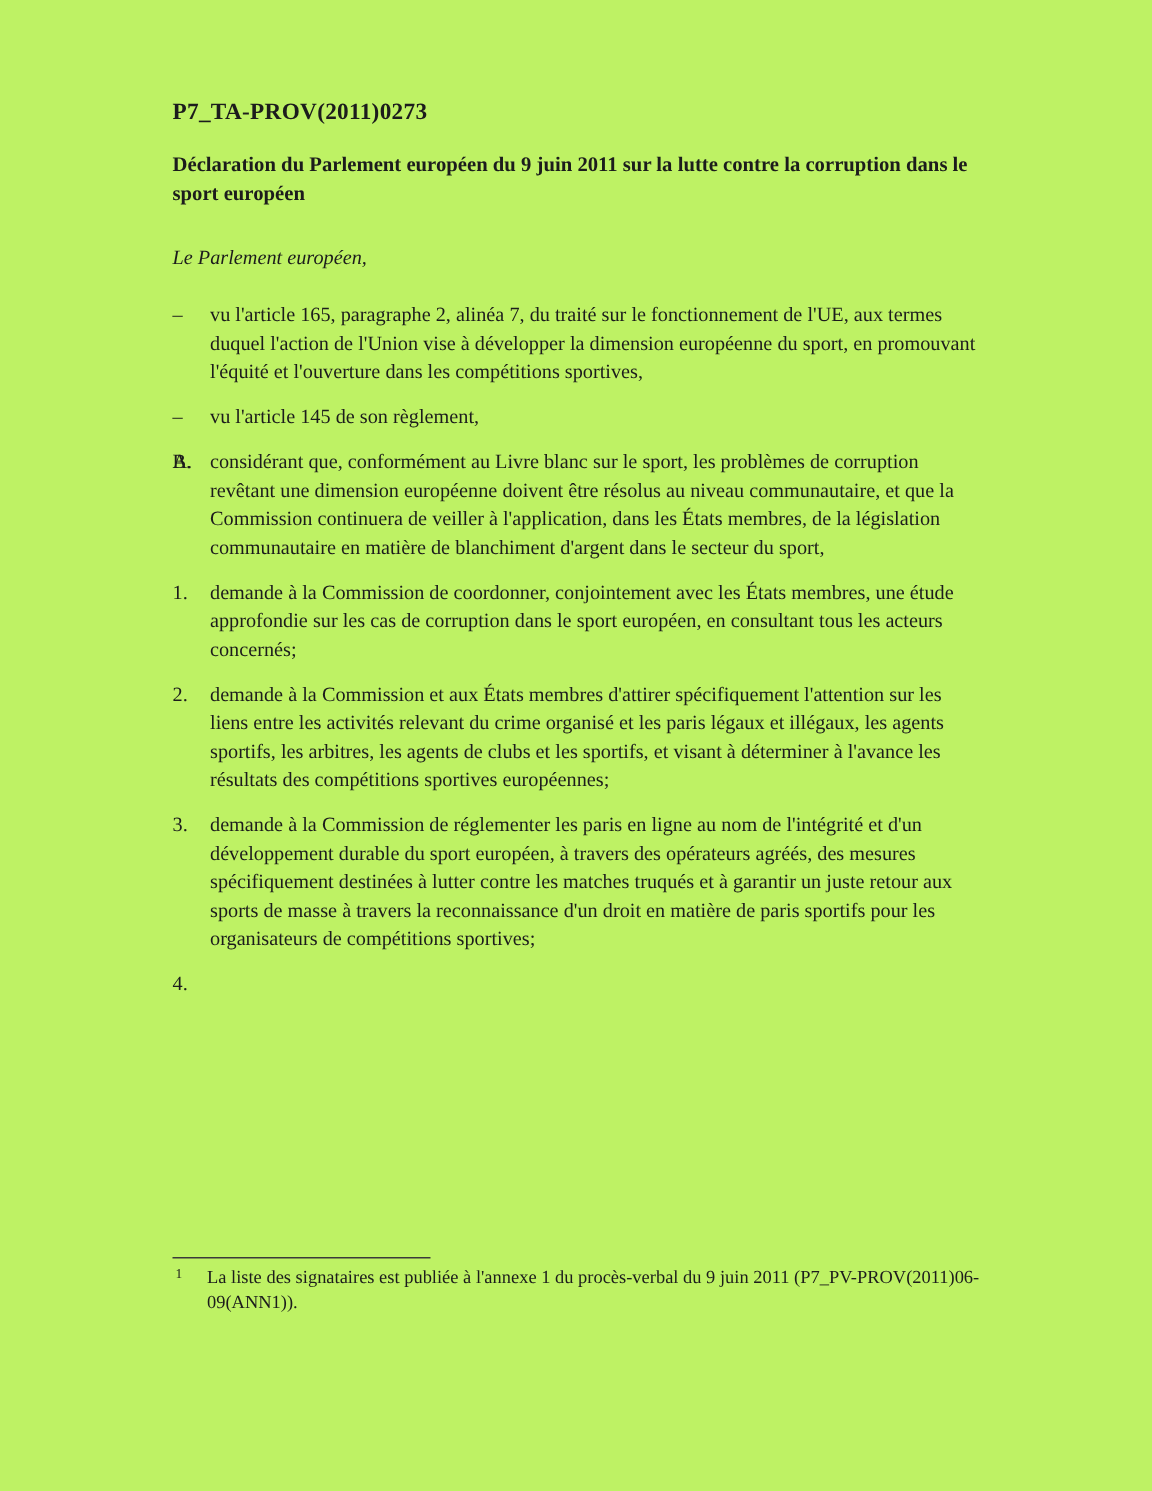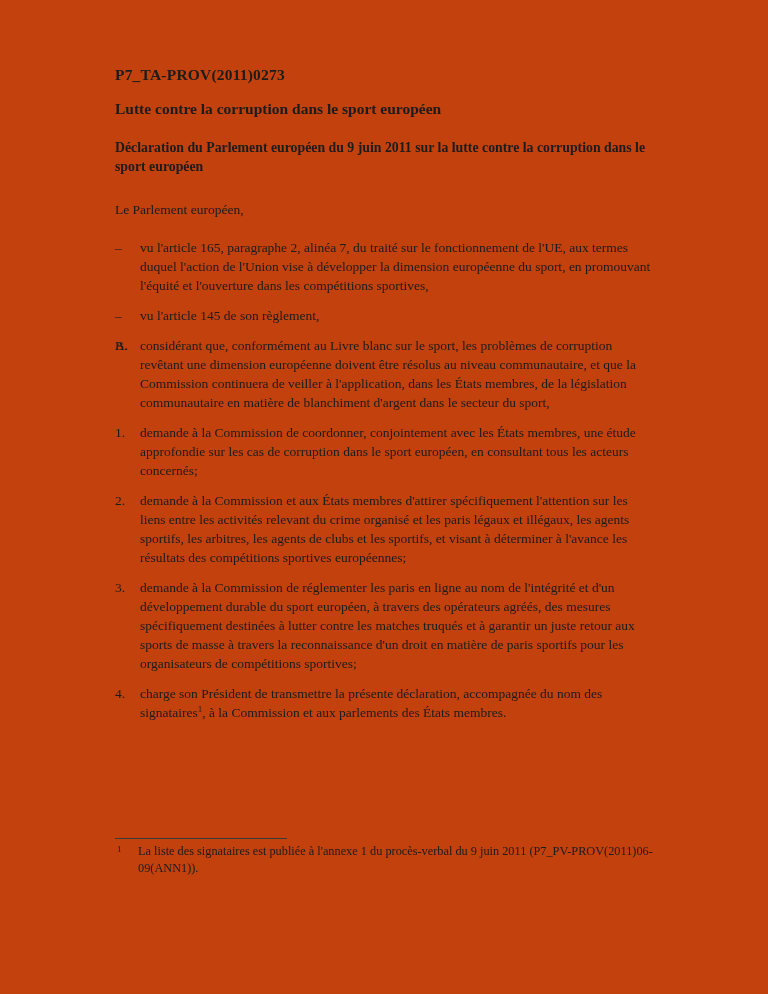--- a/index.html
+++ b/index.html
@@ -2,21 +2,21 @@
 <html><head>
 <meta charset="utf-8">
 <style>
   * { margin: 0; padding: 0; box-sizing: border-box; }
   html, body { background: #e8e8e8; }
   .page {
     position: relative;
     width: 768px;
     height: 994px;
     margin: 0 auto;
-    background: #c2410c;
+    background: #bef264;
     font-family: "Liberation Serif", "DejaVu Serif", serif;
     color: #1c1c1c;
     overflow: hidden;
   }
   .content {
     position: absolute;
     top: 66px;
     left: 115px;
     width: 541px;
   }
@@ -32,20 +32,21 @@
     margin-bottom: 20px;
   }
   .doc-subtitle {
     font-size: 13.8px;
     font-weight: bold;
     line-height: 19px;
     margin-bottom: 24px;
   }
   .preamble-intro {
     font-size: 13.5px;
+    font-style: italic;
     line-height: 19px;
     margin-bottom: 12px;
   }
   .item {
     position: relative;
     padding-left: 25px;
     font-size: 13.5px;
     line-height: 19px;
     margin-bottom: 11px;
   }
@@ -85,21 +86,20 @@
   }
 </style>
 </head>
 <body>
 
 <div class="page">
   <div class="content">
 
     <div class="ref-number">P7_TA-PROV(2011)0273</div>
 
-    <div class="doc-title">Lutte contre la corruption dans le sport européen</div>
 
     <div class="doc-subtitle">Déclaration du Parlement européen du 9 juin 2011 sur la lutte contre la corruption dans le sport européen</div>
 
     <div class="preamble-intro">Le Parlement européen,</div>
 
     <div class="spacer-sm"></div>
 
     <div class="item">
       <span class="marker">–</span>
       <span>vu l'article 165, paragraphe 2, alinéa 7, du traité sur le fonctionnement de l'UE, aux termes duquel l'action de l'Union vise à développer la dimension européenne du sport, en promouvant l'équité et l'ouverture dans les compétitions sportives,</span>
@@ -129,21 +129,20 @@
       <span>demande à la Commission et aux États membres d'attirer spécifiquement l'attention sur les liens entre les activités relevant du crime organisé et les paris légaux et illégaux, les agents sportifs, les arbitres, les agents de clubs et les sportifs, et visant à déterminer à l'avance les résultats des compétitions sportives européennes;</span>
     </div>
 
     <div class="item">
       <span class="marker">3.</span>
       <span>demande à la Commission de réglementer les paris en ligne au nom de l'intégrité et d'un développement durable du sport européen, à travers des opérateurs agréés, des mesures spécifiquement destinées à lutter contre les matches truqués et à garantir un juste retour aux sports de masse à travers la reconnaissance d'un droit en matière de paris sportifs pour les organisateurs de compétitions sportives;</span>
     </div>
 
     <div class="item">
       <span class="marker">4.</span>
-      <span><span>charge son Président de transmettre la présente déclaration, accompagnée du nom des signataires</span><sup class="fn-ref">1</sup><span>, à la Commission et aux parlements des États membres.</span></span>
     </div>
 
   </div>
 
   <div class="footnote-block">
     <div class="footnote-rule"></div>
     <div class="footnote">
       <span class="fn-marker">1</span>
       <span>La liste des signataires est publiée à l'annexe 1 du procès-verbal du 9 juin 2011 (P7_PV-PROV(2011)06-09(ANN1)).</span>
     </div>

